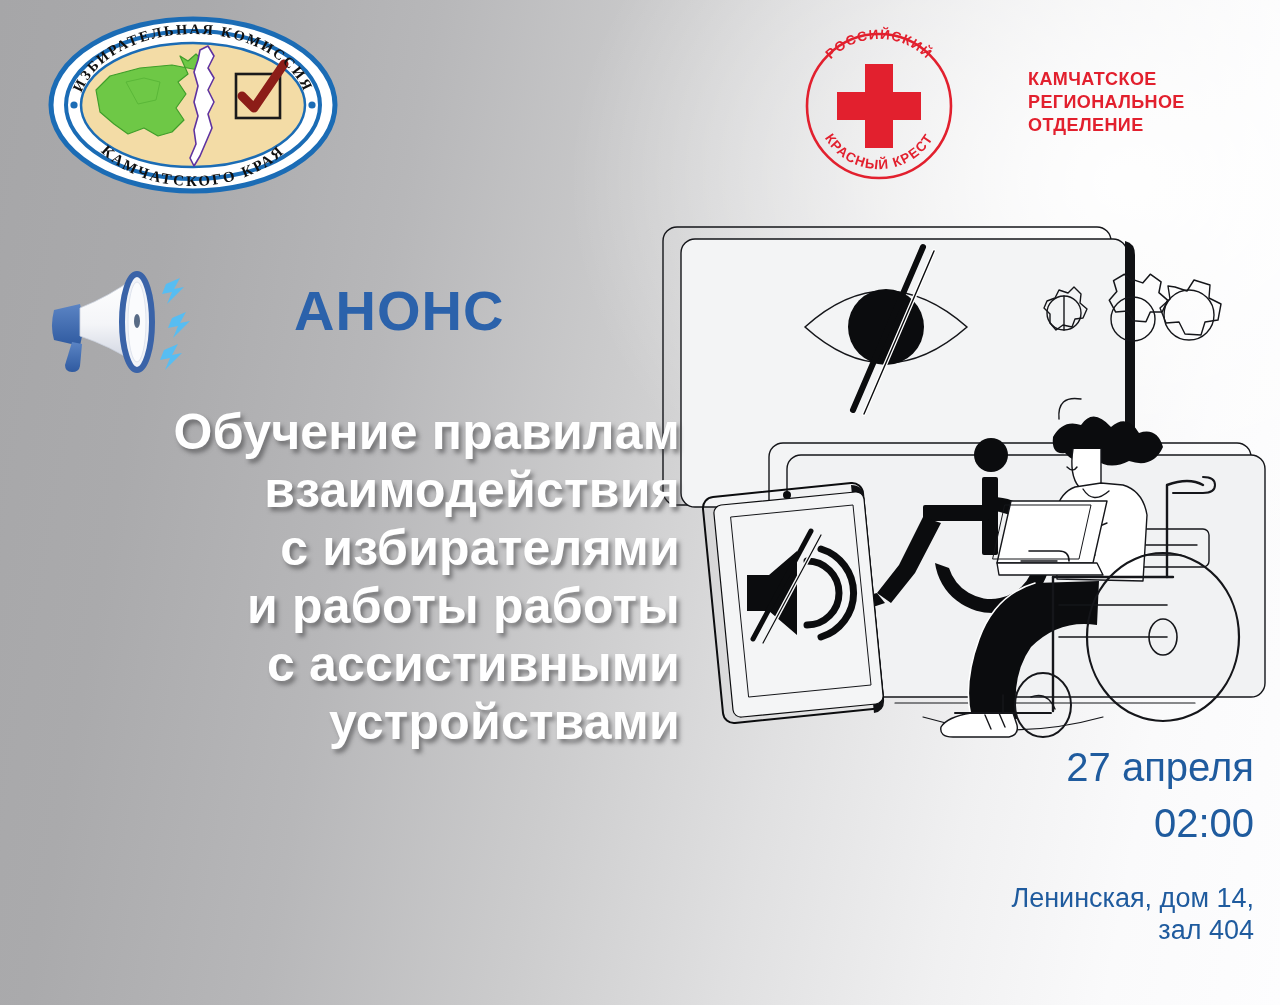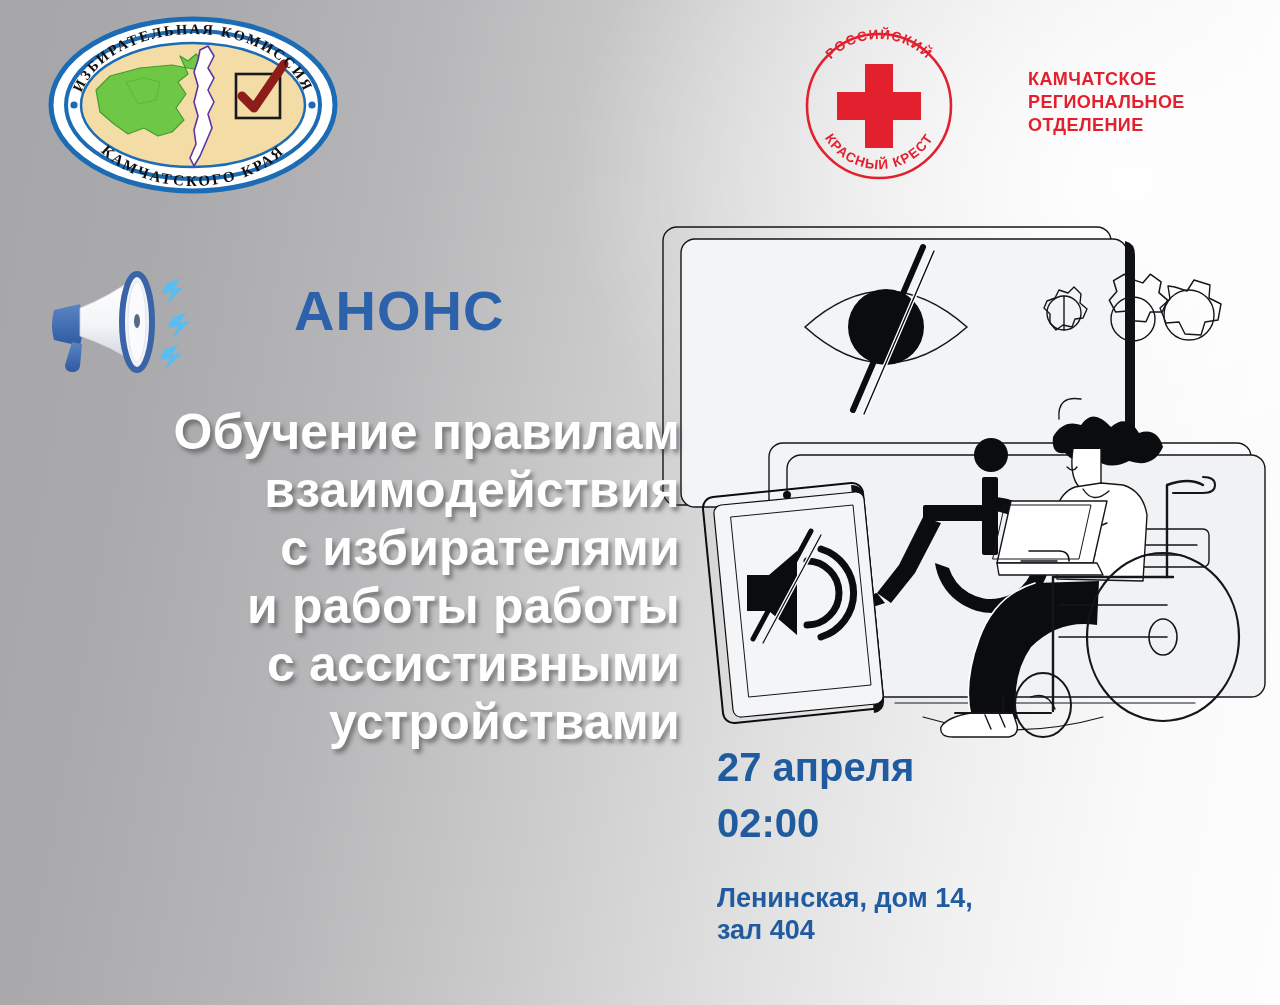--- a/index.html
+++ b/index.html
@@ -44,22 +44,22 @@
   .headline{
     position:absolute;left:40px;top:403px;width:640px;
     text-align:right;color:#ffffff;font-weight:bold;
     font-size:50px;line-height:1.16;letter-spacing:0.2px;
     text-shadow:3px 4px 4px rgba(60,60,62,0.55);
   }
   .headline .ln{display:block;white-space:nowrap;}
 
   
   .event{
-    position:absolute;left:717px;top:742px;width:560px;
-    text-align:left;color:#1f5b9e;font-weight:bold;
+    position:absolute;left:694px;top:742px;width:560px;
+    text-align:right;color:#1f5b9e;font-weight:normal;
   }
   .event .date{font-size:40px;line-height:1.28;}
   .event .time{font-size:40px;line-height:1.5;}
   .event .place{font-size:27px;line-height:1.16;margin-top:30px;}
   .event .place span{display:block;white-space:nowrap;}
 
   
   .illo{position:absolute;left:655px;top:205px;width:625px;height:520px;}
   .illo svg{width:100%;height:100%;display:block;overflow:visible;}
 </style>

